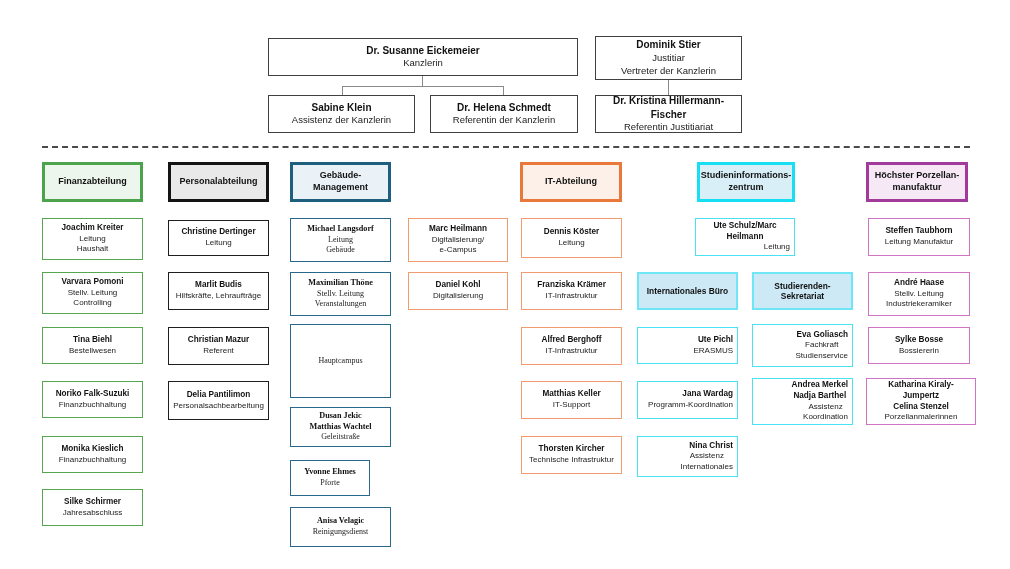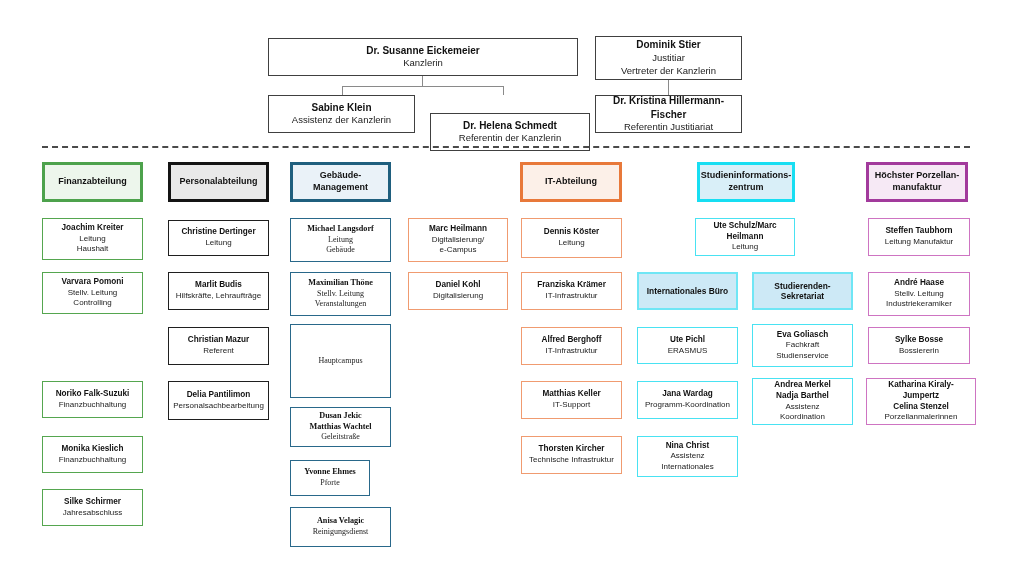--- a/index.html
+++ b/index.html
@@ -34,21 +34,21 @@
   }
   
   .b-green    { border-color:#55A64F; }
   .h-green    { border-color:#4DA24C; background:#EDF6EC; }
   .b-black    { border-color:#1F1F1F; }
   .h-black    { border-color:#141414; background:#E9E9E9; }
   .b-blue     { border-color:#29688A;font-family:Liberation Serif, serif; }
   .h-blue     { border-color:#1F5F7E; background:#EAF2F8; }
   .b-orange   { border-color:#F09B70; }
   .h-orange   { border-color:#E8793A; background:#FCF0E8; }
-  .b-cyan     { border-color:#49E2F2; }
+  .b-cyan     { border-color:#49E2F2;align-items:flex-end; }
   .h-cyan     { border-color:#17DEF2; background:#D9EFF8; }
   .b-magenta  { border-color:#CE74C2; }
   .h-magenta  { border-color:#A23A9C; background:#F6E9F5; }
   
   .line { position:absolute; background:#8a8a8a; }
   .dash { position:absolute; height:0; border-top:2px dashed #4a4a4a; }
 </style>
 </head>
 <body>
 
@@ -60,21 +60,21 @@
   </div>
   <div class="box tbox" style="left:595px;top:36px;width:147px;height:44px">
     <div class="nm">Dominik Stier</div>
     <div class="rl">Justitiar
 Vertreter der Kanzlerin</div>
   </div>
   <div class="box tbox" style="left:268px;top:95px;width:147px;height:38px">
     <div class="nm">Sabine Klein</div>
     <div class="rl">Assistenz der Kanzlerin</div>
   </div>
-  <div class="box tbox" style="left:430px;top:113px;width:160px;height:38px">
+  <div class="box tbox" style="left:430px;top:95px;width:148px;height:38px">
     <div class="nm">Dr. Helena Schmedt</div>
     <div class="rl">Referentin der Kanzlerin</div>
   </div>
   <div class="box tbox" style="left:595px;top:95px;width:147px;height:38px">
     <div class="nm">Dr. Kristina Hillermann-Fischer</div>
     <div class="rl">Referentin Justitiariat</div>
   </div>
 
   <div class="line" style="left:422px;top:76px;width:1px;height:10px"></div>
   <div class="line" style="left:342px;top:86px;width:162px;height:1px"></div>
@@ -96,20 +96,24 @@
   <div class="box pbox b-green" style="left:42px;top:218px;width:101px;height:42px">
     <div class="nm">Joachim Kreiter</div>
     <div class="rl">Leitung
 Haushalt</div>
   </div>
   <div class="box pbox b-green" style="left:42px;top:272px;width:101px;height:42px">
     <div class="nm">Varvara Pomoni</div>
     <div class="rl">Stellv. Leitung
 Controlling</div>
   </div>
+  <div class="box pbox b-green" style="left:42px;top:327px;width:101px;height:37px">
+    <div class="nm">Tina Biehl</div>
+    <div class="rl">Bestellwesen</div>
+  </div>
   <div class="box pbox b-green" style="left:42px;top:381px;width:101px;height:37px">
     <div class="nm">Noriko Falk-Suzuki</div>
     <div class="rl">Finanzbuchhaltung</div>
   </div>
   <div class="box pbox b-green" style="left:42px;top:436px;width:101px;height:37px">
     <div class="nm">Monika Kieslich</div>
     <div class="rl">Finanzbuchhaltung</div>
   </div>
   <div class="box pbox b-green" style="left:42px;top:489px;width:101px;height:37px">
     <div class="nm">Silke Schirmer</div>

